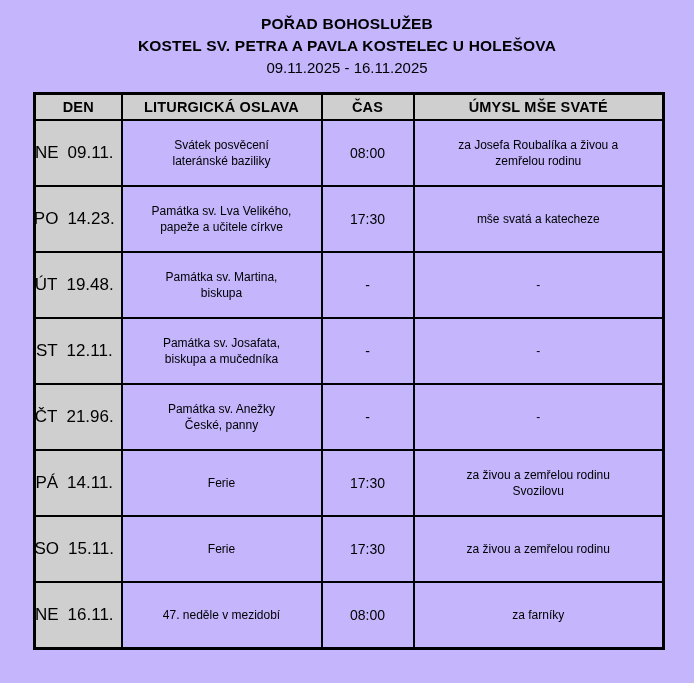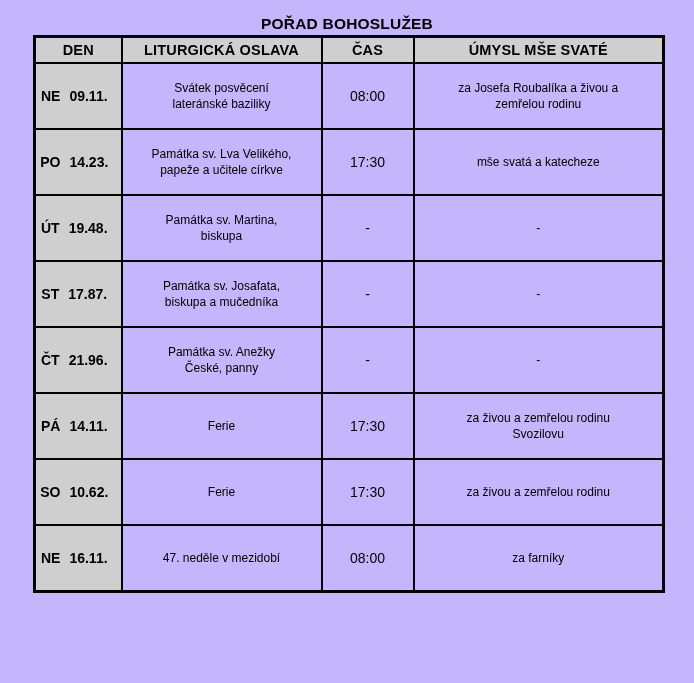--- a/index.html
+++ b/index.html
@@ -31,21 +31,21 @@
   }
   .title-date {
     font-weight: normal;
     font-size: 15px;
     line-height: 22px;
   }
   table.schedule {
     border-collapse: collapse;
     table-layout: fixed;
     margin-left: 33px;
-    margin-top: 0;
+    margin-top: 13px;
     width: 629px;
     border: 3px solid #000000;
   }
   col.c-den   { width: 87px; }
   col.c-osl   { width: 200px; }
   col.c-cas   { width: 92px; }
   col.c-umysl { width: 250px; }
   th, td {
     border: 2px solid #000000;
     padding: 2px 6px;
@@ -56,22 +56,22 @@
   th {
     background: #cfcfcf;
     font-weight: bold;
     font-size: 14.5px;
     height: 20px;
     letter-spacing: 0.2px;
   }
   tr.data-row { height: 66px; }
   td.day-cell {
     background: #cfcfcf;
-    font-weight: bold;
-    font-size: 14px;
+    font-weight: normal;
+    font-size: 17px;
     padding-left: 8px;
     padding-right: 16px;
   }
   .day-wrap {
     display: flex;
     justify-content: center;
     align-items: center;
     gap: 9px;
     white-space: nowrap;
   }
@@ -84,20 +84,22 @@
     font-size: 14px;
   }
 </style>
 </head>
 <body>
 
 <div class="page">
 
   <div class="title-block">
     <div class="title-line1">POŘAD BOHOSLUŽEB</div>
+    <div class="title-line2">KOSTEL SV. PETRA A PAVLA KOSTELEC U HOLEŠOVA</div>
+    <div class="title-date">09.11.2025 - 16.11.2025</div>
   </div>
 
   <table class="schedule">
     <colgroup>
       <col class="c-den">
         <col class="c-osl">
         <col class="c-cas">
         <col class="c-umysl">
     </colgroup>
     <thead>
@@ -143,21 +145,21 @@
         </td>
         <td class="celebration-cell">Památka sv. Martina,
 biskupa</td>
         <td class="time-cell">-</td>
         <td class="intention-cell">-</td>
       </tr>
       <tr class="data-row">
         <td class="day-cell">
           <span class="day-wrap">
               <span>ST</span>
-              <span>17.87.</span>
+              <span>12.11.</span>
             </span>
         </td>
         <td class="celebration-cell">Památka sv. Josafata,
 biskupa a mučedníka</td>
         <td class="time-cell">-</td>
         <td class="intention-cell">-</td>
       </tr>
       <tr class="data-row">
         <td class="day-cell">
           <span class="day-wrap">
@@ -179,21 +181,21 @@
         </td>
         <td class="celebration-cell">Ferie</td>
         <td class="time-cell">17:30</td>
         <td class="intention-cell">za živou a zemřelou rodinu
 Svozilovu</td>
       </tr>
       <tr class="data-row">
         <td class="day-cell">
           <span class="day-wrap">
               <span>SO</span>
-              <span>10.62.</span>
+              <span>15.11.</span>
             </span>
         </td>
         <td class="celebration-cell">Ferie</td>
         <td class="time-cell">17:30</td>
         <td class="intention-cell">za živou a zemřelou rodinu</td>
       </tr>
       <tr class="data-row">
         <td class="day-cell">
           <span class="day-wrap">
               <span>NE</span>

